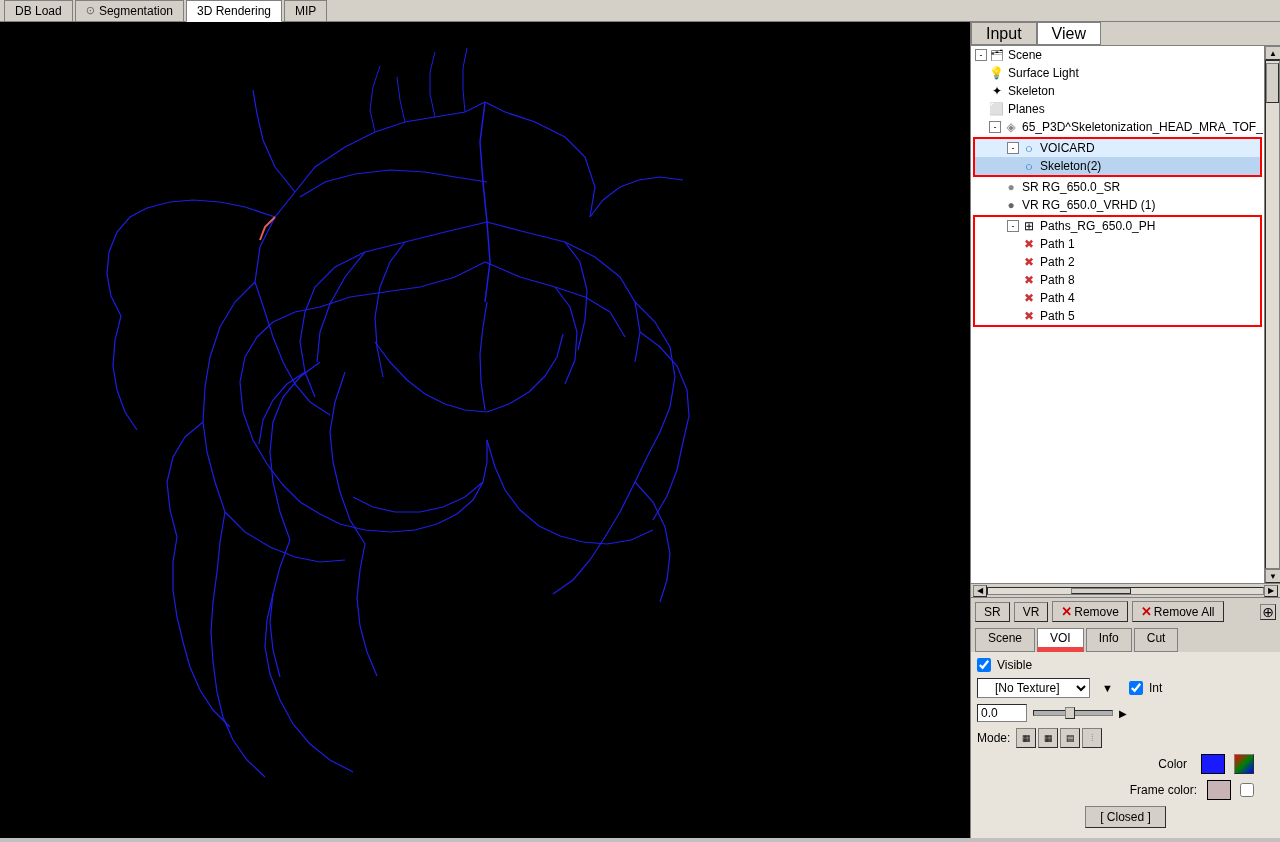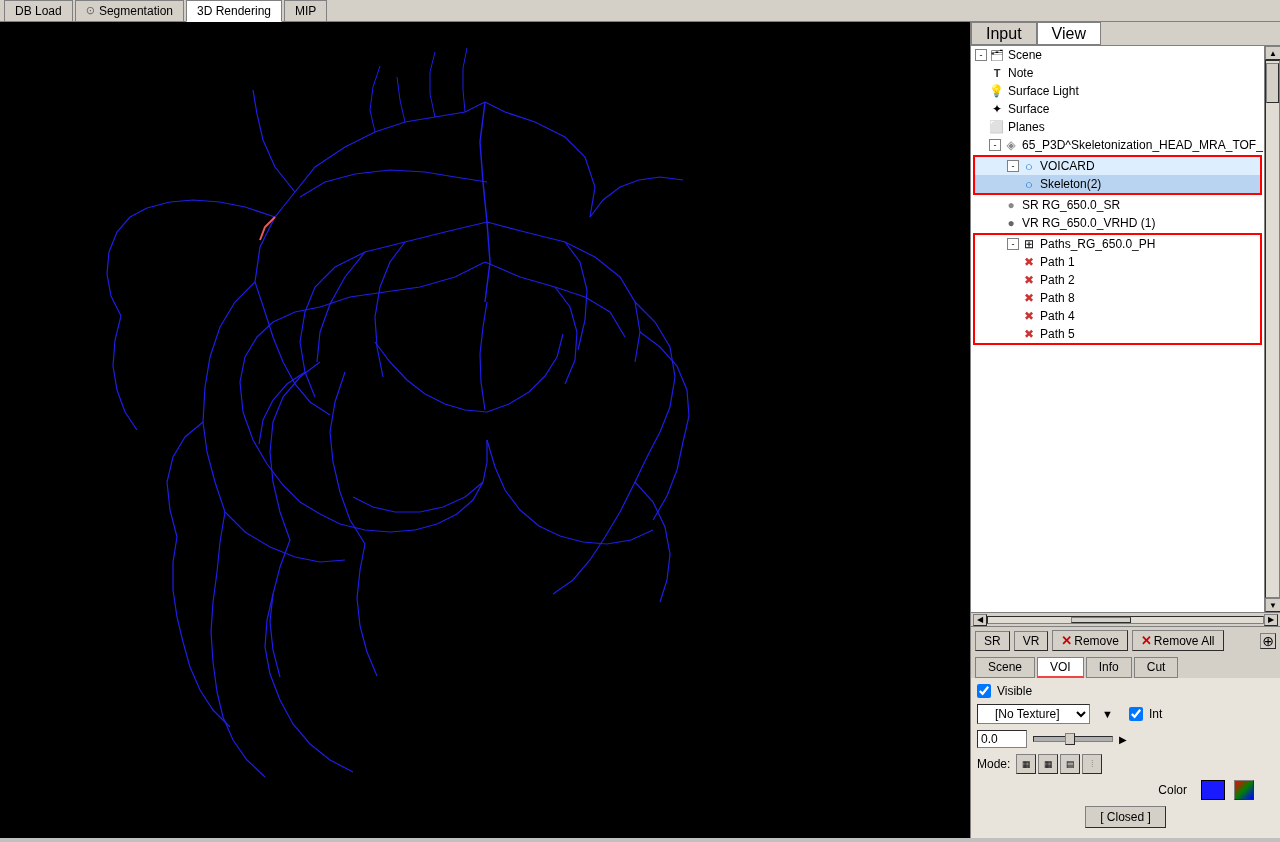--- a/index.html
+++ b/index.html
@@ -127,21 +127,21 @@
     }
     .bottom-panel-tab {
       padding: 2px 12px;
       border: 1px solid #808080;
       cursor: pointer;
       font-size: 12px;
       background: #d4d0c8;
     }
     .bottom-panel-tab.active {
       background: #ffffff;
-      border-bottom: 2px solid #ef4444;
+      border-bottom: 5px solid #ef4444;
     }
 
     
     .properties-area {
       background: #e8e4dc;
       padding: 6px;
       flex-shrink: 0;
     }
 
     .prop-row {
@@ -462,33 +462,29 @@
 
     <div class="tree-with-scroll">
       <div class="tree-content">
 
         <div class="tree-item tree-indent-0">
           <span class="expand-icon minus-expand"></span>
           <span class="tree-icon icon-scene"></span>
           <span>Scene</span>
         </div>
 
-        <div class="tree-item tree-indent-1">
-          <span class="tree-icon icon-note"></span>
-          <span>Note</span>
-        </div>
 
         <div class="tree-item tree-indent-1">
           <span class="tree-icon">💡</span>
           <span>Surface Light</span>
         </div>
 
         <div class="tree-item tree-indent-1">
           <span class="tree-icon">✦</span>
-          <span>Surface</span>
+          <span>Skeleton</span>
         </div>
 
         <div class="tree-item tree-indent-1">
           <span class="tree-icon">⬜</span>
           <span>Planes</span>
         </div>
 
         <div class="tree-item tree-indent-1">
           <span class="expand-icon minus-expand"></span>
           <span class="tree-icon" style="color:#888;">◈</span>
@@ -638,20 +634,25 @@
           <div class="mode-icon-btn" style="font-size:9px; color:#888;">⁞</div>
         </div>
       </div>
 
       <div class="prop-row" style="justify-content: flex-end; margin-right: 20px;">
         <span class="prop-label">Color</span>
         <div class="color-swatch" style="background:#1a1aff; margin-left: 8px;"></div>
         <div class="color-grid-btn" style="margin-left: 3px;"></div>
       </div>
 
+      <div class="prop-row" style="justify-content: flex-end; margin-right: 20px;">
+        <span class="prop-label">Frame color:</span>
+        <div class="frame-color-swatch" style="margin-left: 4px;"></div>
+        <input type="checkbox" class="prop-checkbox" style="margin-left: 3px;">
+      </div>
 
       <div style="text-align:center; margin-top: 4px;">
         <button class="closed-btn">
           <span>[ Closed ]</span>
         </button>
       </div>
 
     </div>
 
   </div>

